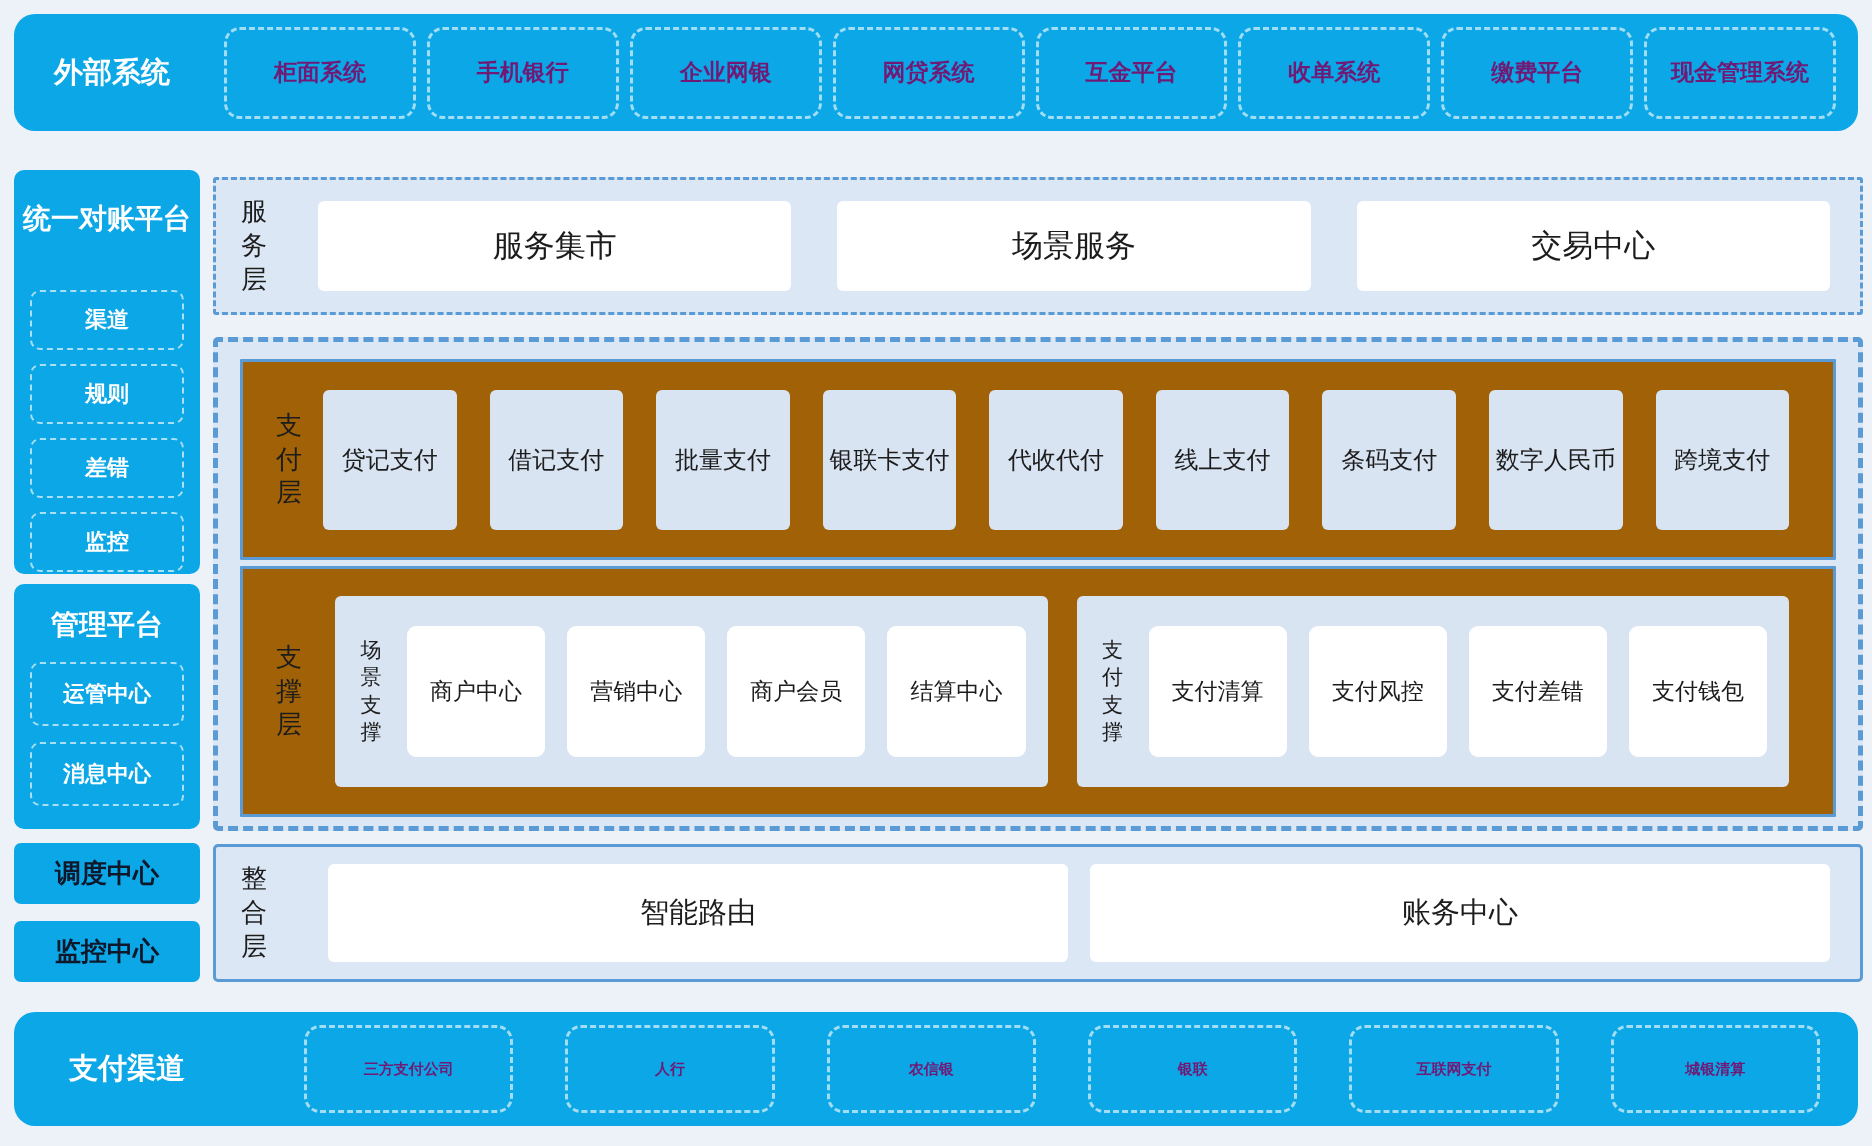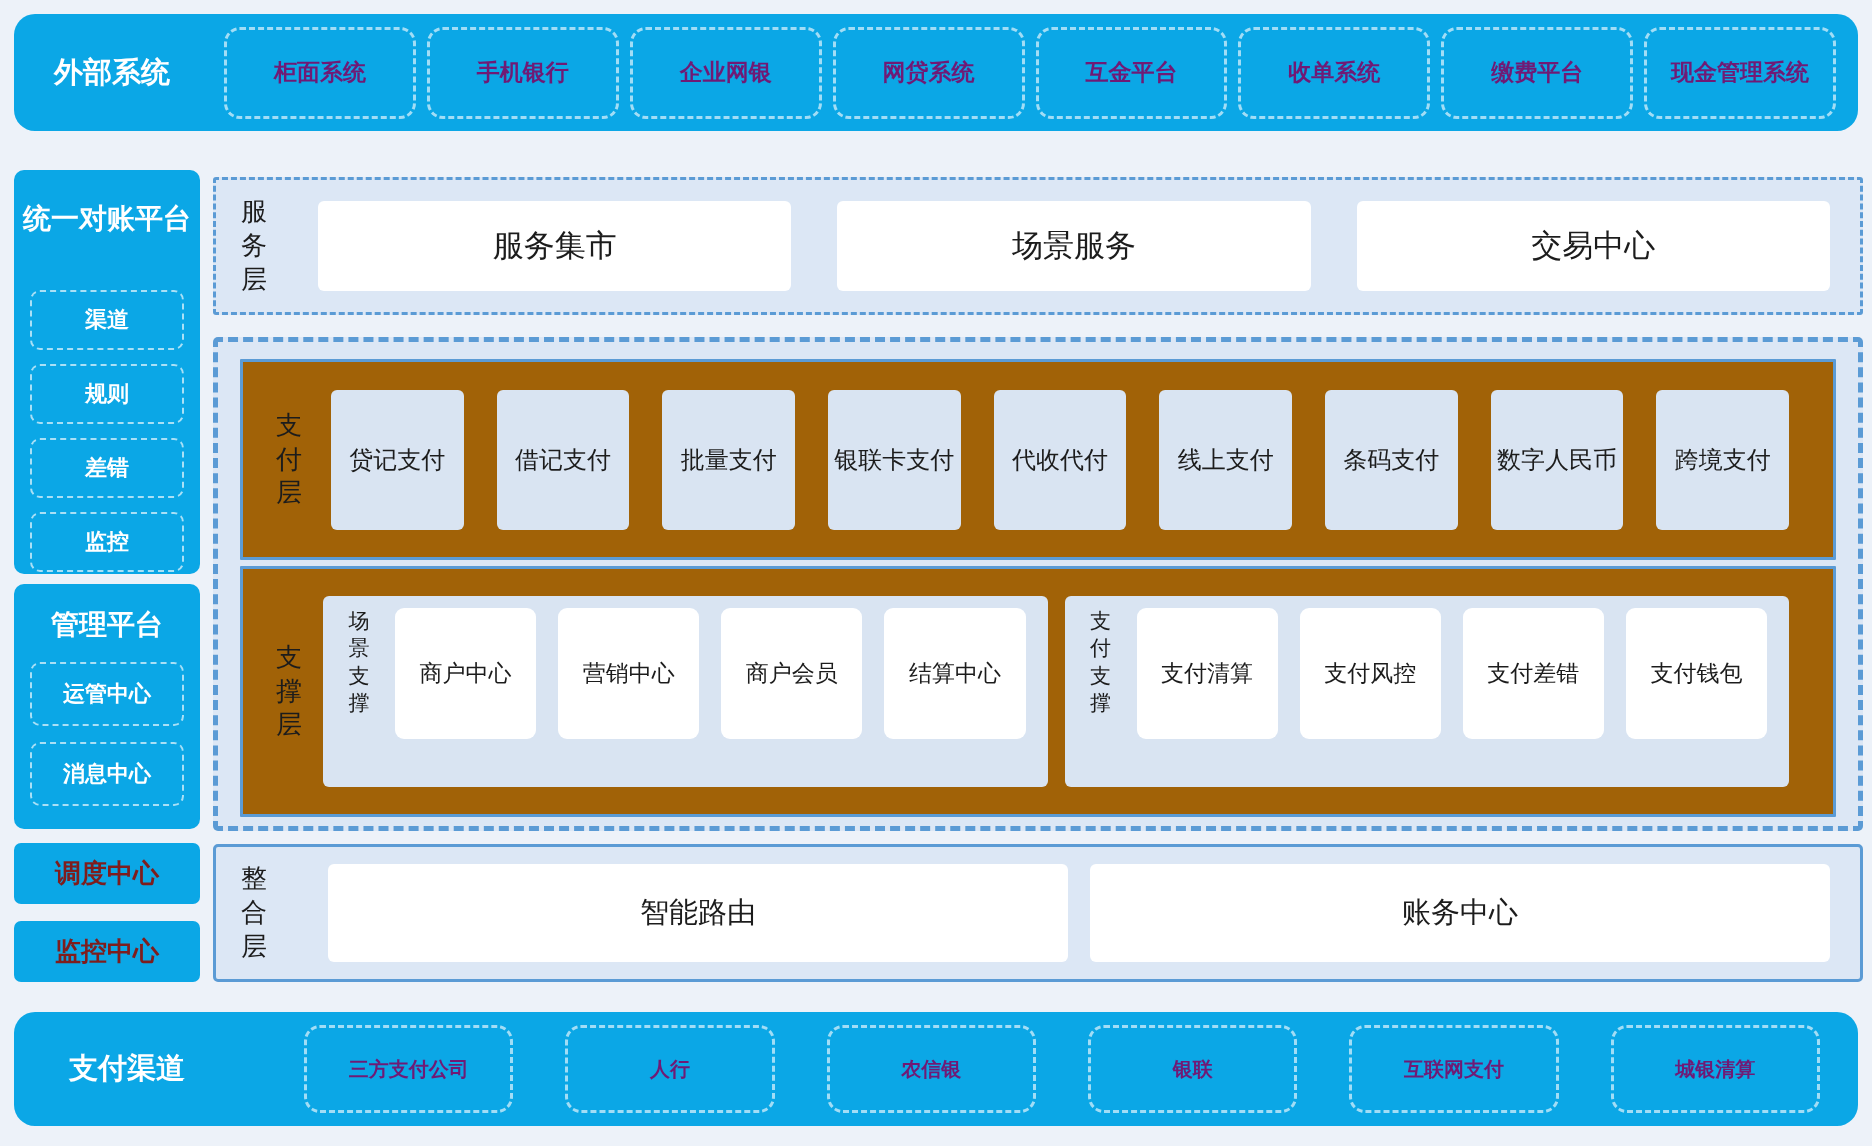--- a/index.html
+++ b/index.html
@@ -35,21 +35,21 @@
     font-size:23px;font-weight:bold;color:#701a75;white-space:nowrap;
   }
   .top-bar{left:14px;top:14px;width:1844px;height:117px;padding:0 22px 0 40px;}
   .top-bar .bar-label{width:148px;}
   .top-bar .pill-row{gap:11px;margin-left:22px;}
   .top-bar .dashed-pill{flex:1;height:92px;}
 
   .bottom-bar{left:14px;top:1012px;width:1844px;height:114px;padding:0 32px 0 55px;}
   .bottom-bar .bar-label{width:150px;}
   .bottom-bar .pill-row{gap:52px;margin-left:85px;margin-right:6px;}
-  .bottom-bar .dashed-pill{flex:1;height:88px;font-size:20px;}
+  .bottom-bar .dashed-pill{flex:1;height:88px;font-size:15px;}
 
   
   .side-block{
     position:absolute;left:14px;width:186px;background:var(--blue);
     border-radius:10px;display:flex;flex-direction:column;align-items:center;
   }
   .side-title{font-size:28px;font-weight:bold;color:#fff;white-space:nowrap;}
   .side-items{display:flex;flex-direction:column;gap:14px;width:100%;align-items:center;}
   .side-pill{
     width:154px;border:2px dashed rgba(255,255,255,.65);border-radius:10px;
@@ -62,21 +62,21 @@
   .recon-block .side-pill{height:60px;}
 
   .mgmt-block{top:584px;height:245px;}
   .mgmt-block .side-title{margin-top:22px;}
   .mgmt-block .side-items{margin-top:18px;gap:16px;}
   .mgmt-block .side-pill{height:64px;}
 
   .solid-block{
     position:absolute;left:14px;width:186px;height:61px;background:var(--blue);
     border-radius:7px;display:flex;align-items:center;justify-content:center;
-    font-size:26px;font-weight:bold;color:#7f1d1d;white-space:nowrap;
+    font-size:26px;font-weight:bold;color:#0f172a;white-space:nowrap;
   }
   .sched-block{top:843px;}
   .mon-block{top:921px;}
 
   
   .vlabel{
     flex:0 0 auto;width:36px;line-height:1.3;text-align:center;
     word-break:break-all;font-size:26px;color:var(--dark);white-space:normal;
   }
   .white-box{
@@ -94,32 +94,32 @@
   .dashed-wrap{
     position:absolute;left:213px;top:337px;width:1650px;height:494px;
     background:var(--panel-fill);border:5px dashed var(--border-blue);border-radius:5px;
   }
   .solid-panel{
     position:absolute;left:22px;right:22px;background:#a16207;
     border:3px solid var(--border-blue);border-radius:1px;
     display:flex;align-items:center;padding:0 44px 0 28px;
   }
   .pay-panel{top:17px;height:201px;}
-  .pay-items{flex:1;display:flex;gap:33px;margin-left:24px;}
+  .pay-items{flex:1;display:flex;gap:33px;margin-left:16px;}
   .pay-item{
     flex:1;height:140px;background:var(--item-fill);border-radius:6px;
     display:flex;align-items:center;justify-content:center;
     font-size:24px;color:var(--dark);white-space:nowrap;
   }
 
   .support-panel{top:224px;height:251px;}
   .support-groups{flex:1;display:flex;gap:17px;margin-left:16px;}
   .support-group{
     flex:1;height:191px;background:var(--item-fill);border-radius:6px;
-    display:flex;padding:12px 22px;gap:22px;
+    display:flex;align-items:center;padding:0 22px;gap:22px;margin-left:12px;
   }
   .glabel{font-size:21px;width:28px;}
   .support-group .white-box{flex:1;height:131px;border-radius:9px;font-size:23px;}
 
   .integration-layer{
     position:absolute;left:213px;top:844px;width:1650px;height:138px;
     background:var(--panel-fill);border:3px solid var(--border-blue);border-radius:5px;
     display:flex;align-items:center;padding:0 30px 0 20px;
   }
   .integration-layer .vlabel{margin-right:56px;}

